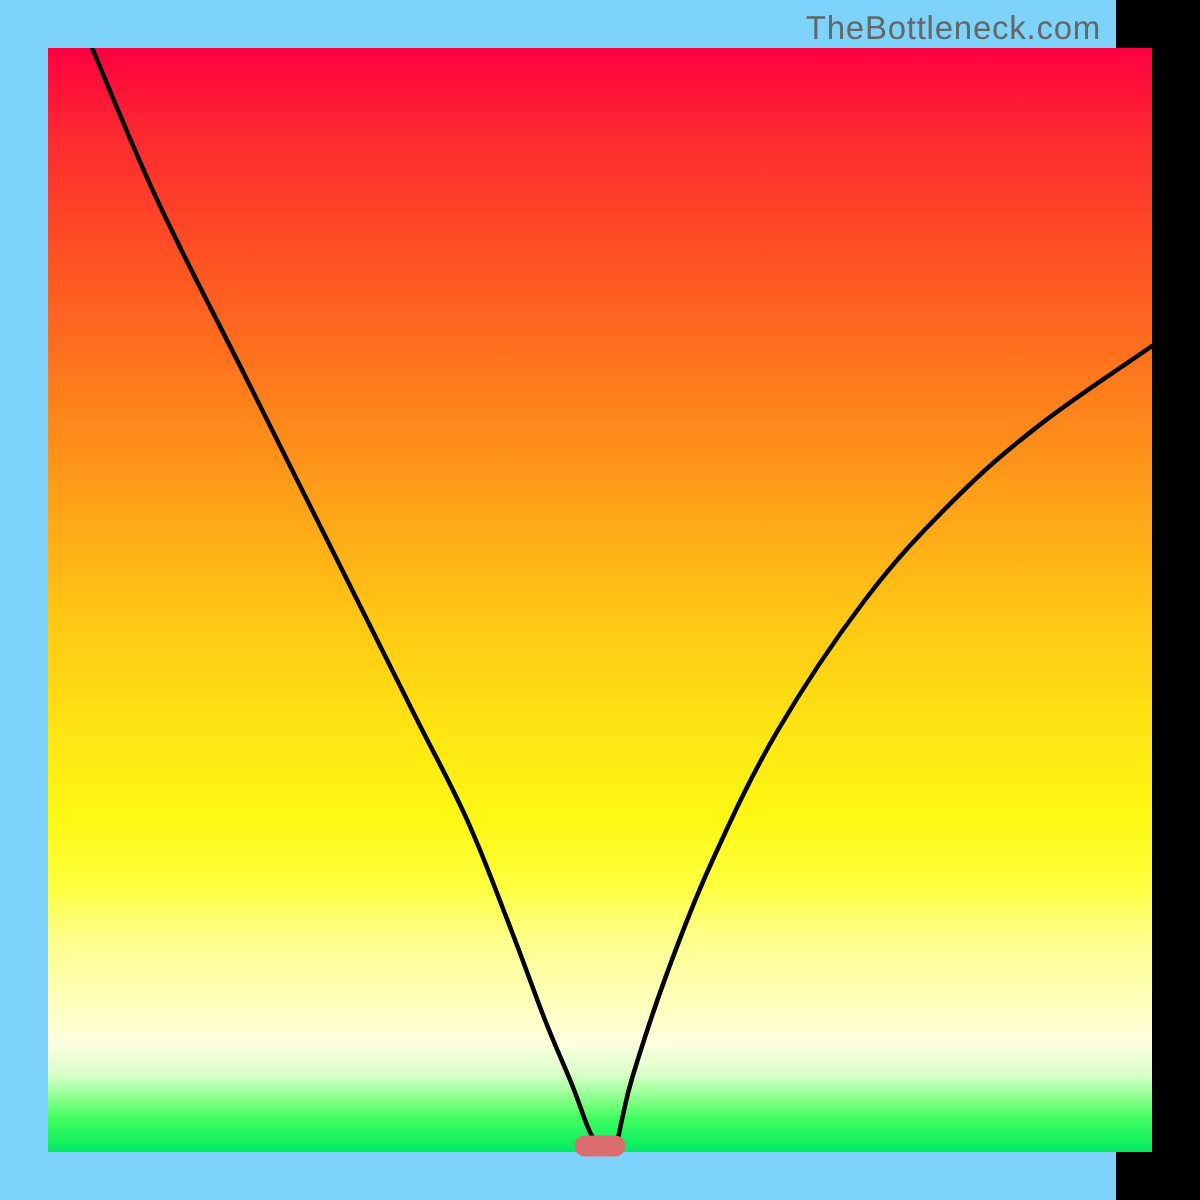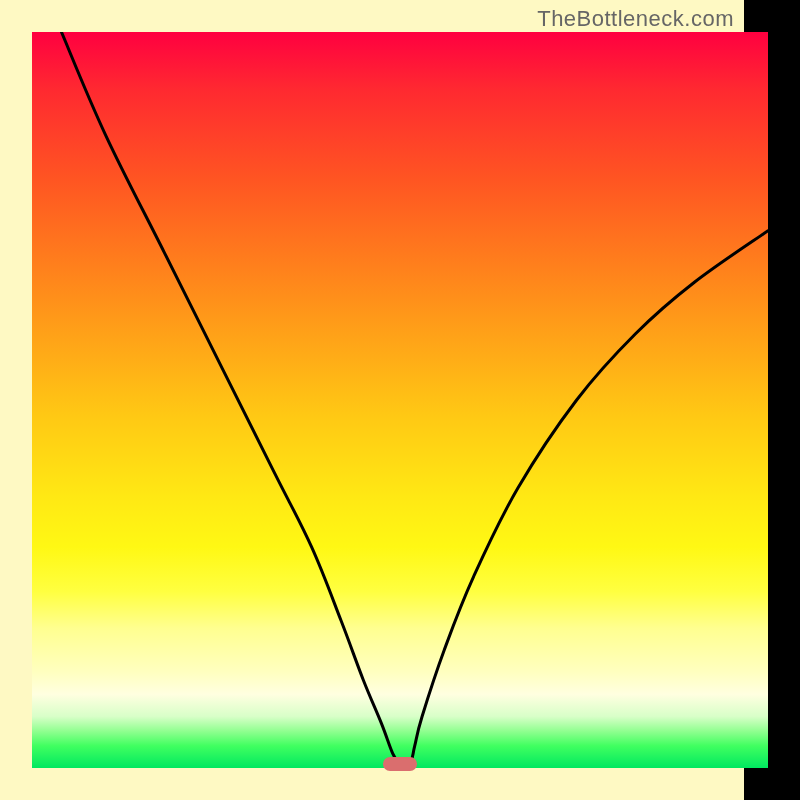--- a/index.html
+++ b/index.html
@@ -8,21 +8,21 @@
     width: 800px;
     height: 800px;
     overflow: hidden;
     background: #000;
     font-family: Arial, Helvetica, sans-serif;
   }
   .frame {
     position: relative;
     width: 744px;
     height: 800px;
-    background: #fef9c3;
+    background: #7dd3fc;
   }
   .plot-area {
     position: absolute;
     left: 32px;
     top: 32px;
     width: 736px;
     height: 736px;
     background: linear-gradient(to bottom,
       #ff0040 0%,
       #ff2a30 8%,

